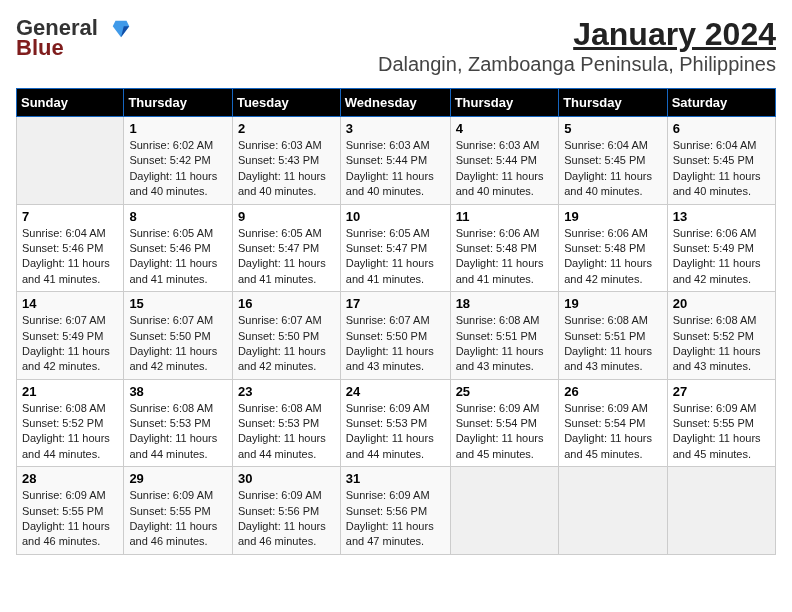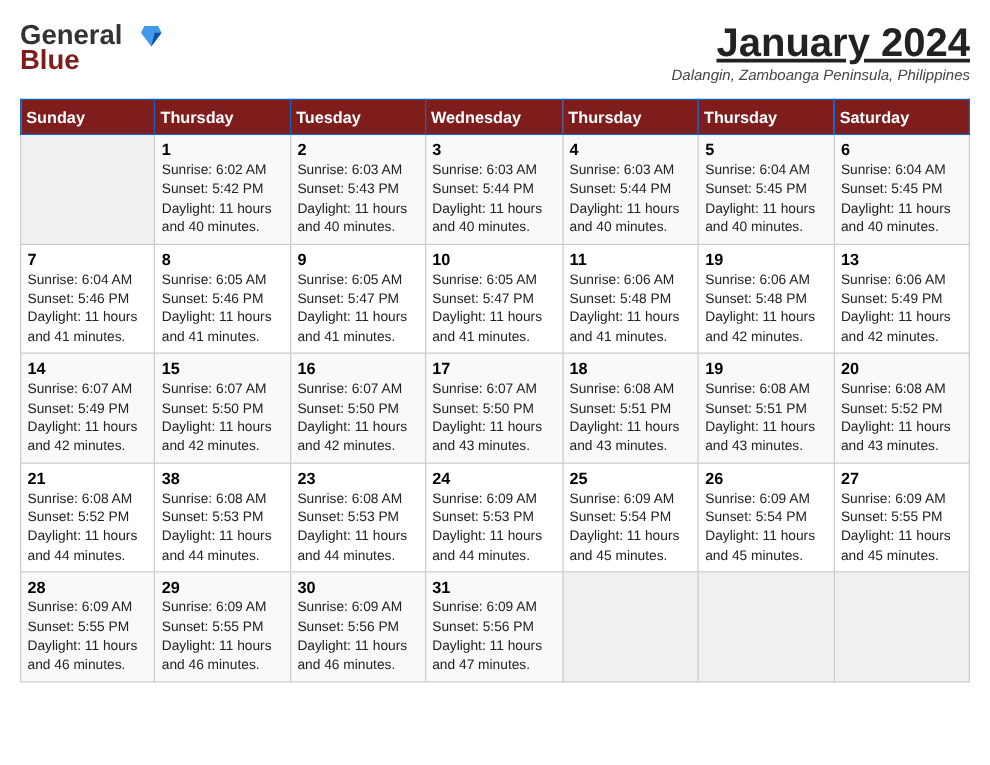--- a/index.html
+++ b/index.html
@@ -33,31 +33,30 @@
       margin-left: 2px;
     }
     .title-area { text-align: right; }
     .main-title {
       font-size: 32px;
       font-weight: bold;
       color: #222;
       text-decoration: underline;
     }
     .subtitle {
-      font-size: 12px;
+      font-size: 20px;
       color: #444;
-      font-style: italic;
     }
     table {
       width: 100%;
       border-collapse: collapse;
       font-size: 11px;
     }
     thead tr th {
-      background: #7f1d1d;
+      background: #000000;
       color: #fff;
       padding: 6px 4px;
       text-align: left;
       font-size: 13px;
       font-weight: bold;
       border: 1px solid #1565c0;
     }
     tbody tr td {
       border: 1px solid #ccc;
       padding: 4px 5px;

